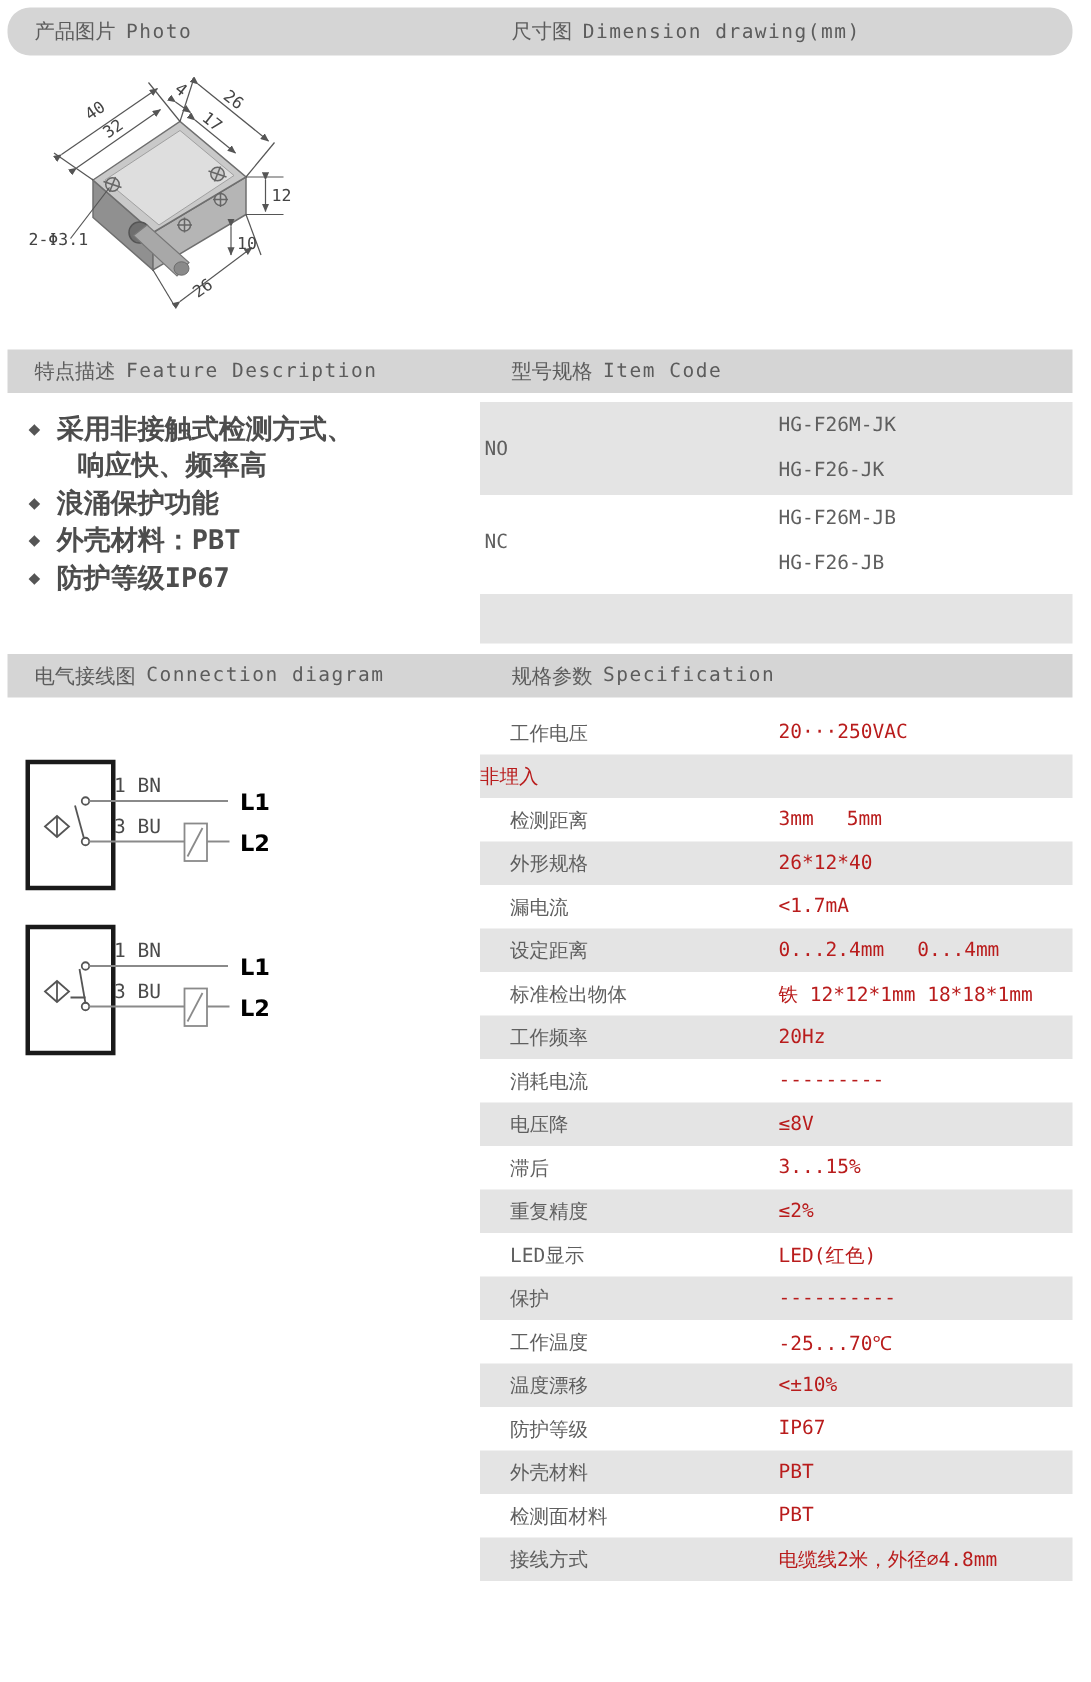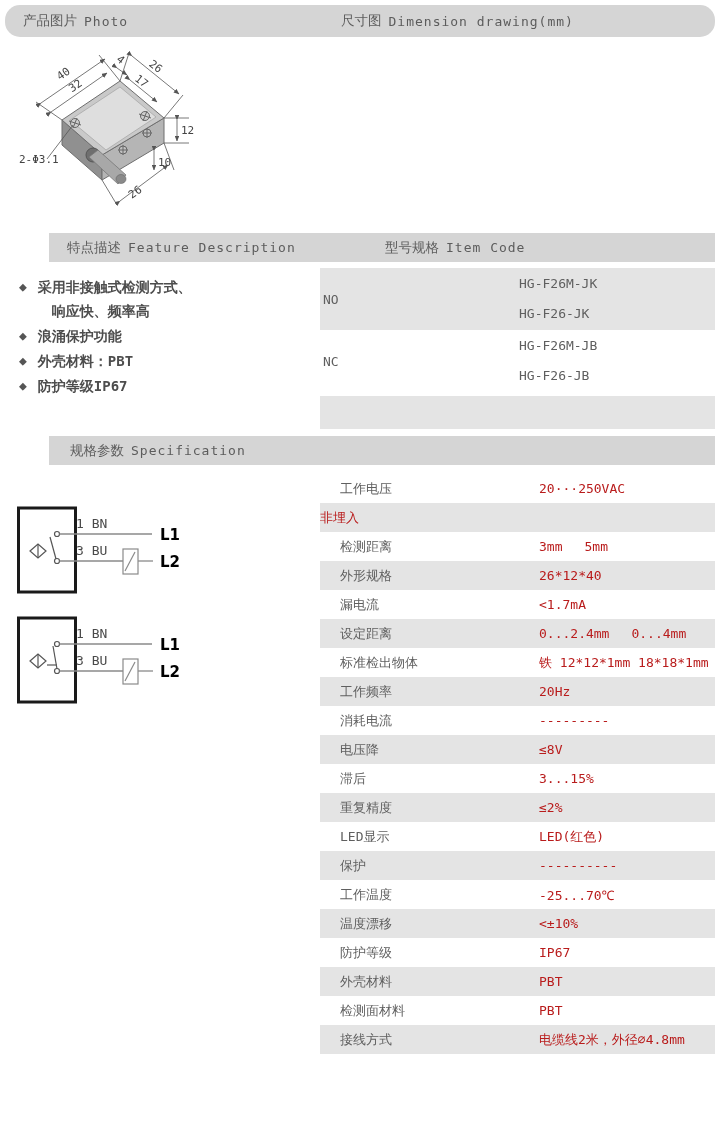--- a/index.html
+++ b/index.html
@@ -7,53 +7,53 @@
   body {
     width: 727px; height: 1121px; overflow: hidden;
     font-family: "DejaVu Sans Mono", "Liberation Mono", monospace;
     color: #666;
   }
   .page { width: 710px; margin: 5px 0 0 5px; }
 
   
   .sec-header { display: flex; background: #d5d5d5; color: #5c5c5c; }
   .sec-header.h1 { height: 32px; border-radius: 15px; }
-  .sec-header.h2 { height: 29px; margin-left: 44px; }
+  .sec-header.h2 { height: 29px; }
   .sec-half { display: flex; align-items: center; font-size: 13px; }
   .sec-half.left  { width: 315px; padding-left: 18px; }
   .sec-half.right { flex: 1; padding-left: 21px; }
   .sec-half .zh { font-size: 13.5px; margin-right: 7px; }
   .sec-half .en { letter-spacing: 1px; }
 
   .band { position: relative; }
   .photo-band { height: 196px; }
   .cols { display: flex; align-items: stretch; }
   .col-left { width: 315px; }
   .col-right { flex: 1; }
   .band-d { height: 174px; }
   .band-f { height: 656px; }
 
   
   .features { list-style: none; padding: 13px 0 0 14px; }
   .features li { display: flex; margin-bottom: 1px; }
   .features .bullet { color: #555; font-size: 13px; margin-right: 11px; line-height: 24px; }
-  .f-text { font-weight: bold; color: #4d4d4d; font-size: 14px; line-height: 24px; }
+  .f-text { font-weight: bold; color: #4d4d4d; font-size: 18px; line-height: 24px; }
   .f-line2 { padding-left: 14px; }
 
   
   .codes-table { margin-top: 6px; }
   .code-row { display: flex; align-items: center; height: 62px; font-size: 13px; color: #5f5f5f; }
   #code-rows .code-row:nth-child(odd) { background: #e4e4e4; }
   .code-type { width: 199px; padding-left: 3px; }
   .code-item { line-height: 30px; }
   .code-row.empty { height: 33px; margin-top: 4px; background: #e4e4e4; }
 
   
   .spec-table { margin-top: 9px; font-size: 13px; }
-  .spec-row { display: flex; align-items: center; height: 29px; gap: 20px; }
+  .spec-row { display: flex; align-items: center; height: 29px; }
   #spec-rows .spec-row:nth-child(even) { background: #e4e4e4; }
   .spec-label { width: 199px; padding-left: 20px; color: #5f5f5f; }
   .spec-value { flex: 1; color: #b91c1c; }
   .spec-value .v2 { margin-left: 22px; }
 
   
   .diagrams { padding: 40px 0 0 11px; }
   .circuit + .circuit { margin-top: 15px; display: block; }
   .circuit { display: block; }
 
@@ -217,20 +217,24 @@
       <div class="code-item">HG-F26-JB</div>
     </div>
   </div>
 </div>
         <div class="code-row empty"></div>
       </div>
     </div>
   </div>
 
   <div class="sec-header h2">
+    <div class="sec-half left">
+      <span class="zh">电气接线图</span>
+      <span class="en">Connection diagram</span>
+    </div>
     <div class="sec-half right">
       <span class="zh">规格参数</span>
       <span class="en">Specification</span>
     </div>
   </div>
 
   <div class="band cols band-f">
     <div class="col-left">
       <div class="diagrams">
 

